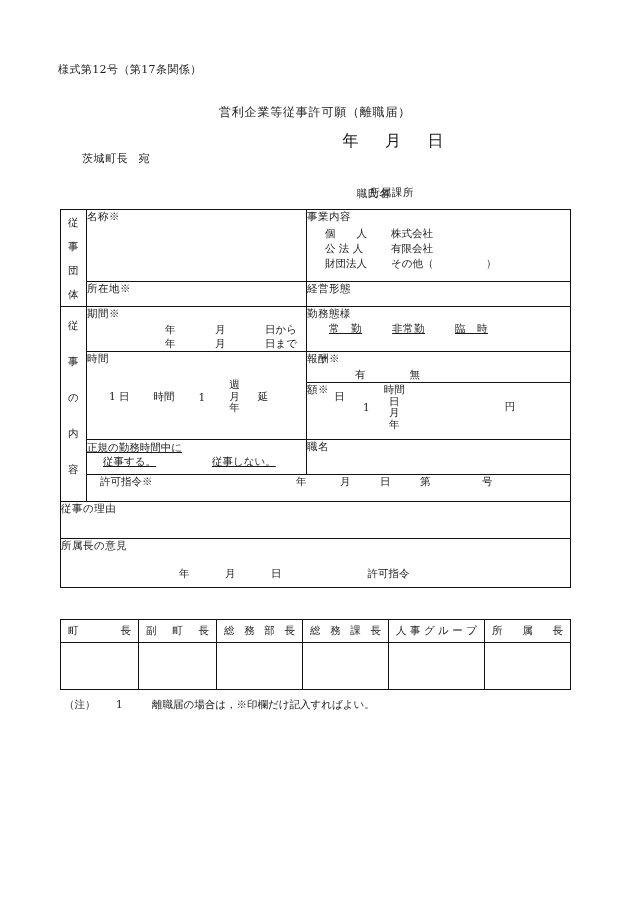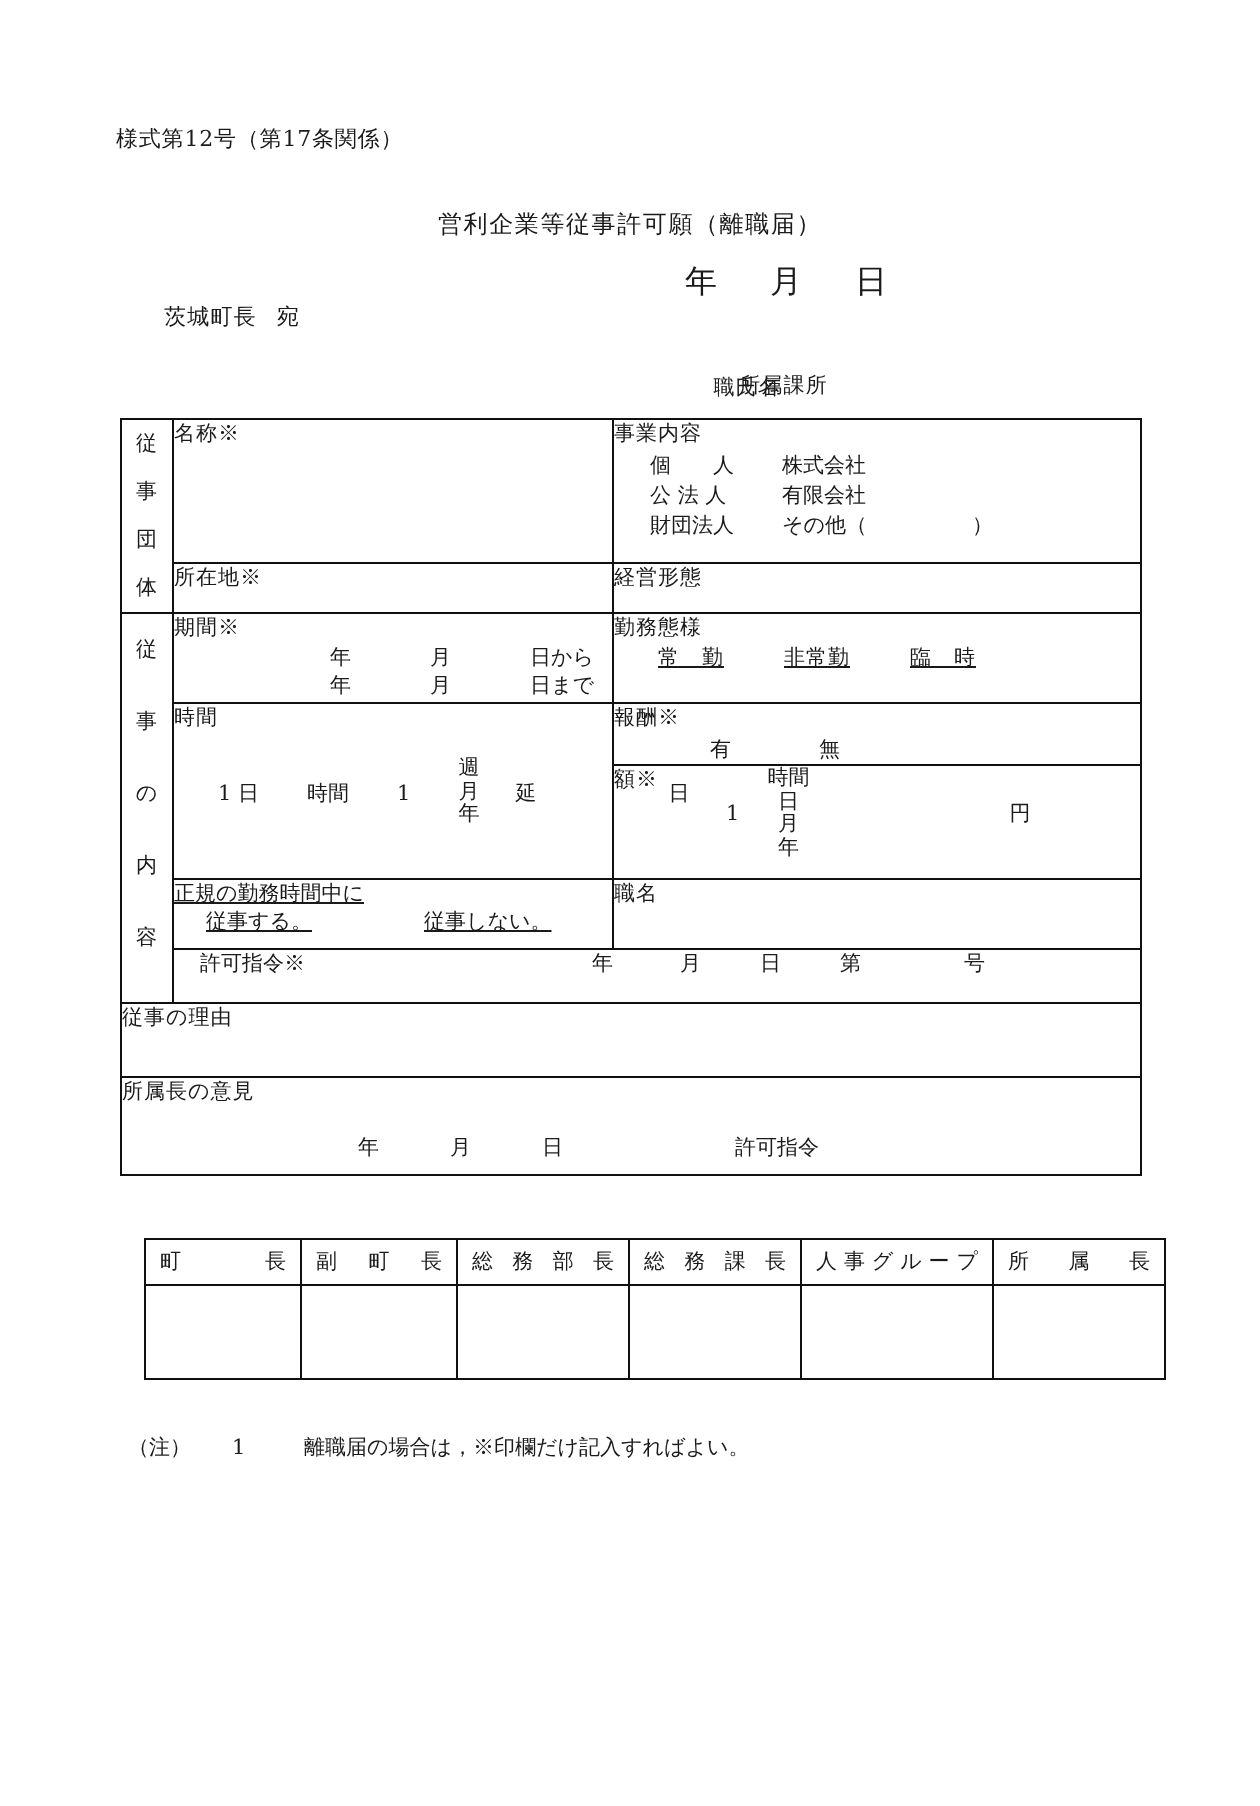--- a/index.html
+++ b/index.html
@@ -207,21 +207,21 @@
     white-space: nowrap;
     position: relative;
   }
   .opinion-line .y { display: inline-block; width: 46px; }
   .opinion-line .m { display: inline-block; width: 46px; }
   .opinion-line .nm { display: inline-block; margin-left: 86px; }
 
   
   .approve-table {
     position: absolute;
-    left: 72px;
+    left: 60px;
     top: 619px;
     width: 510px;
     border-collapse: collapse;
     table-layout: fixed;
   }
   .approve-table td {
     border: 1px solid #111;
     font-size: 10.5px;
     padding: 0;
   }
@@ -231,21 +231,21 @@
     text-align-last: justify;
     padding: 2px 7px 2px 7px !important;
     white-space: nowrap;
   }
   .approve-body { height: 46px; }
 
   
   .notes {
     position: absolute;
     left: 64px;
-    top: 715px;
+    top: 695px;
     font-size: 10.5px;
     line-height: 1.85;
   }
   .notes .nrow { white-space: nowrap; }
   .notes .tag { display: inline-block; width: 52px; }
   .notes .num { display: inline-block; width: 36px; }
 </style>
 </head>
 <body>
 

